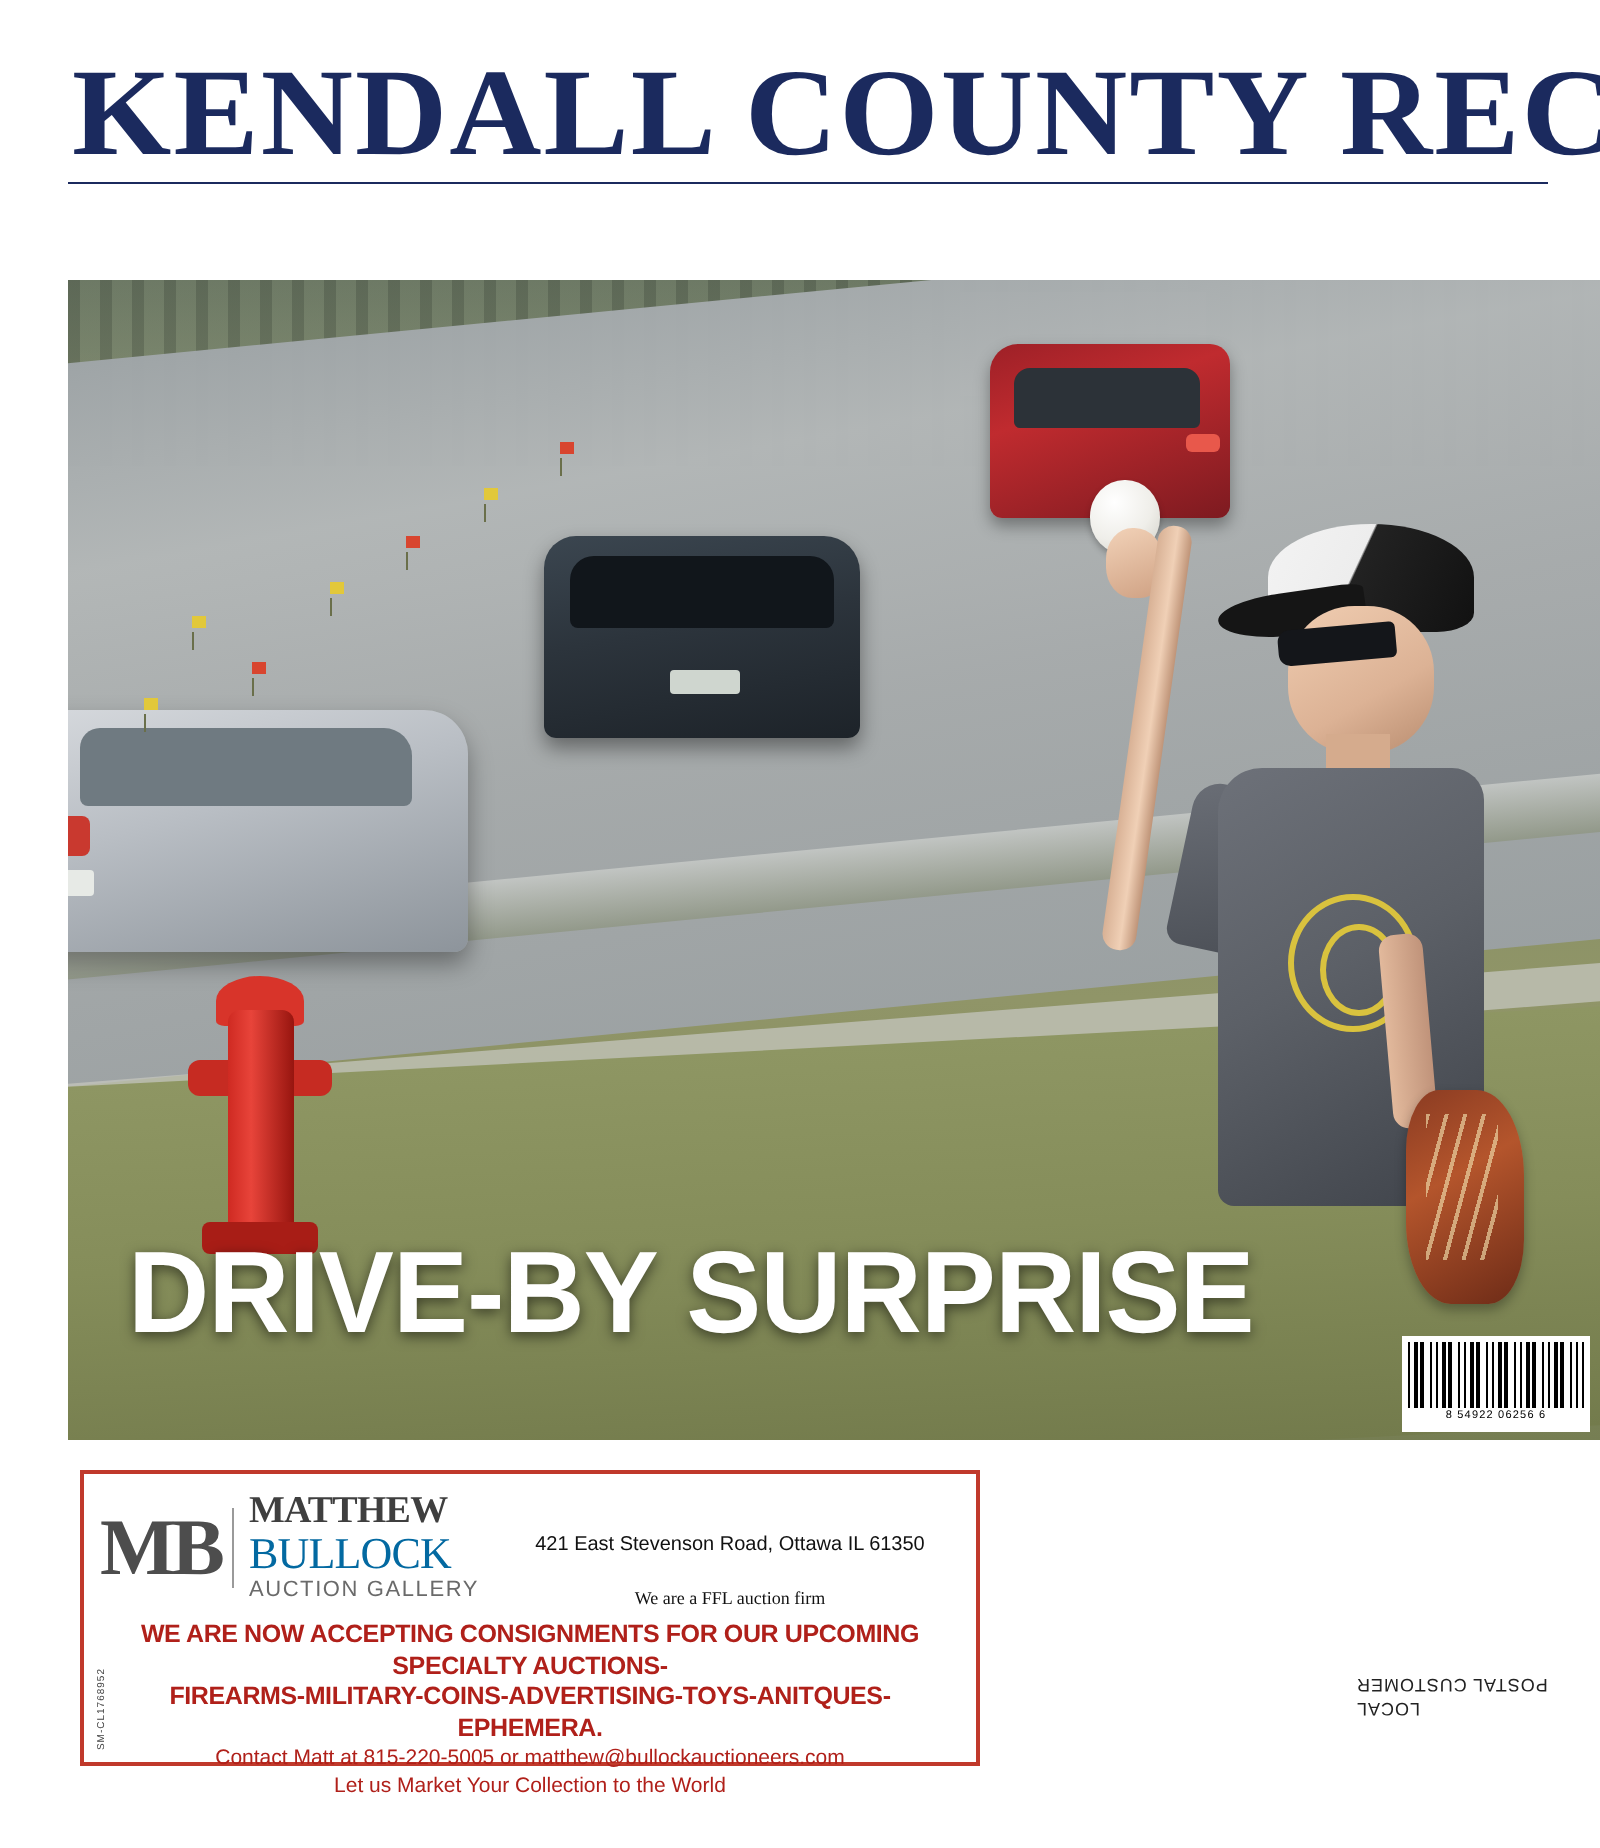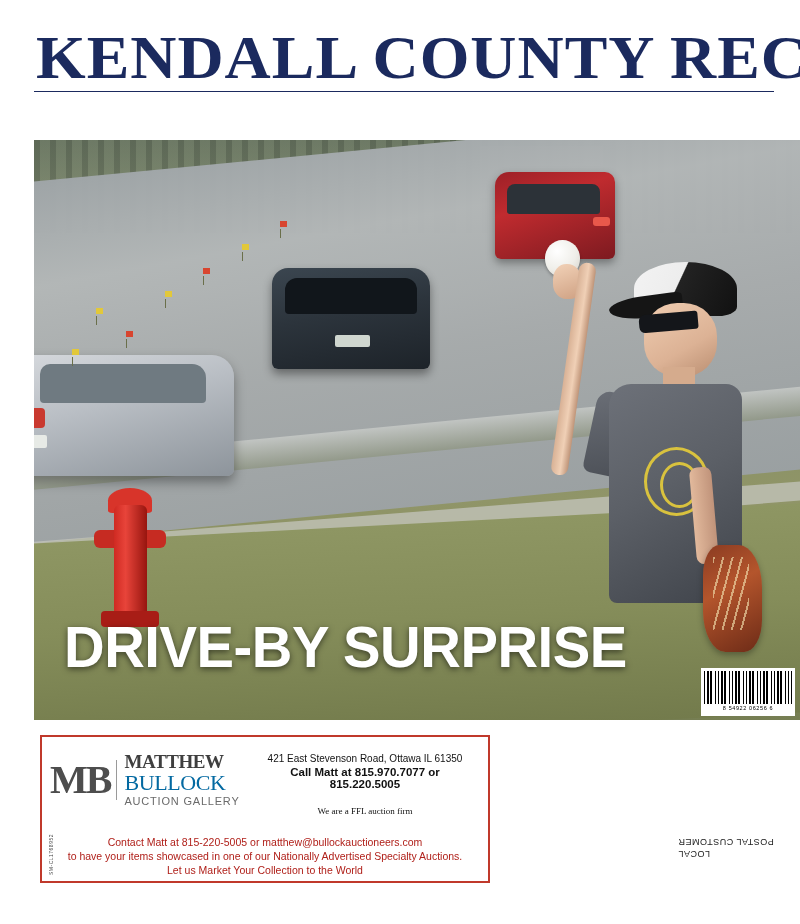--- a/index.html
+++ b/index.html
@@ -473,21 +473,21 @@
     padding-top: 6px;
   }
   .ad-web {
     font-size: 12.5px;
     font-weight: bold;
     color: #111;
   }
   .ad-addr {
     font-size: 10px;
     color: #111;
-    margin-top: 4px;
+    margin-top: 18px;
   }
   .ad-phone {
     font-size: 11.5px;
     font-weight: bold;
     color: #111;
     margin-top: 2px;
   }
   .ad-ffl {
     font-family: "Liberation Serif", serif;
     font-size: 9px;
@@ -501,21 +501,21 @@
   .ad-l1, .ad-l2 {
     color: #b0201a;
     font-weight: bold;
     font-size: 12.5px;
     letter-spacing: -0.2px;
     line-height: 1.25;
   }
   .ad-l3 {
     color: #b0201a;
     font-size: 10.5px;
-    margin-top: 14px;
+    margin-top: 0;
   }
   .ad-l4 {
     color: #b0201a;
     font-size: 10.5px;
     margin-top: 2px;
   }
   .ad-l5 {
     color: #b0201a;
     font-size: 10.5px;
     margin-top: 2px;
@@ -646,27 +646,27 @@
       <div class="mb-logo">
         <div class="mb-mark">MB</div>
         <div class="mb-name">
           <div class="mb-first">MATTHEW</div>
           <div class="mb-last">BULLOCK</div>
           <div class="mb-sub">AUCTION GALLERY</div>
         </div>
       </div>
       <div class="ad-contact">
         <div class="ad-addr">421 East Stevenson Road, Ottawa IL 61350</div>
-        <div class="ad-phone">Call Matt at 815.970.7077 or 815.220.5005</div>
         <div class="ad-ffl">We are a FFL auction firm</div>
       </div>
     </div>
     <div class="ad-body">
+      <div class="ad-l1">WE ARE NOW ACCEPTING CONSIGNMENTS FOR OUR UPCOMING SPECIALTY AUCTIONS-</div>
+      <div class="ad-l2">FIREARMS-MILITARY-COINS-ADVERTISING-TOYS-ANITQUES-EPHEMERA.</div>
       <div class="ad-l3">Contact Matt at 815-220-5005 or matthew@bullockauctioneers.com</div>
-      <div class="ad-l4">to have your items showcased in one of our Nationally Advertised Specialty Auctions.</div>
       <div class="ad-l5">Let us Market Your Collection to the World</div>
     </div>
     <div class="ad-vert">SM-CL1768952</div>
   </div>
 
   <div class="postal">
     <div>LOCAL</div>
     <div>POSTAL CUSTOMER</div>
   </div>
 

